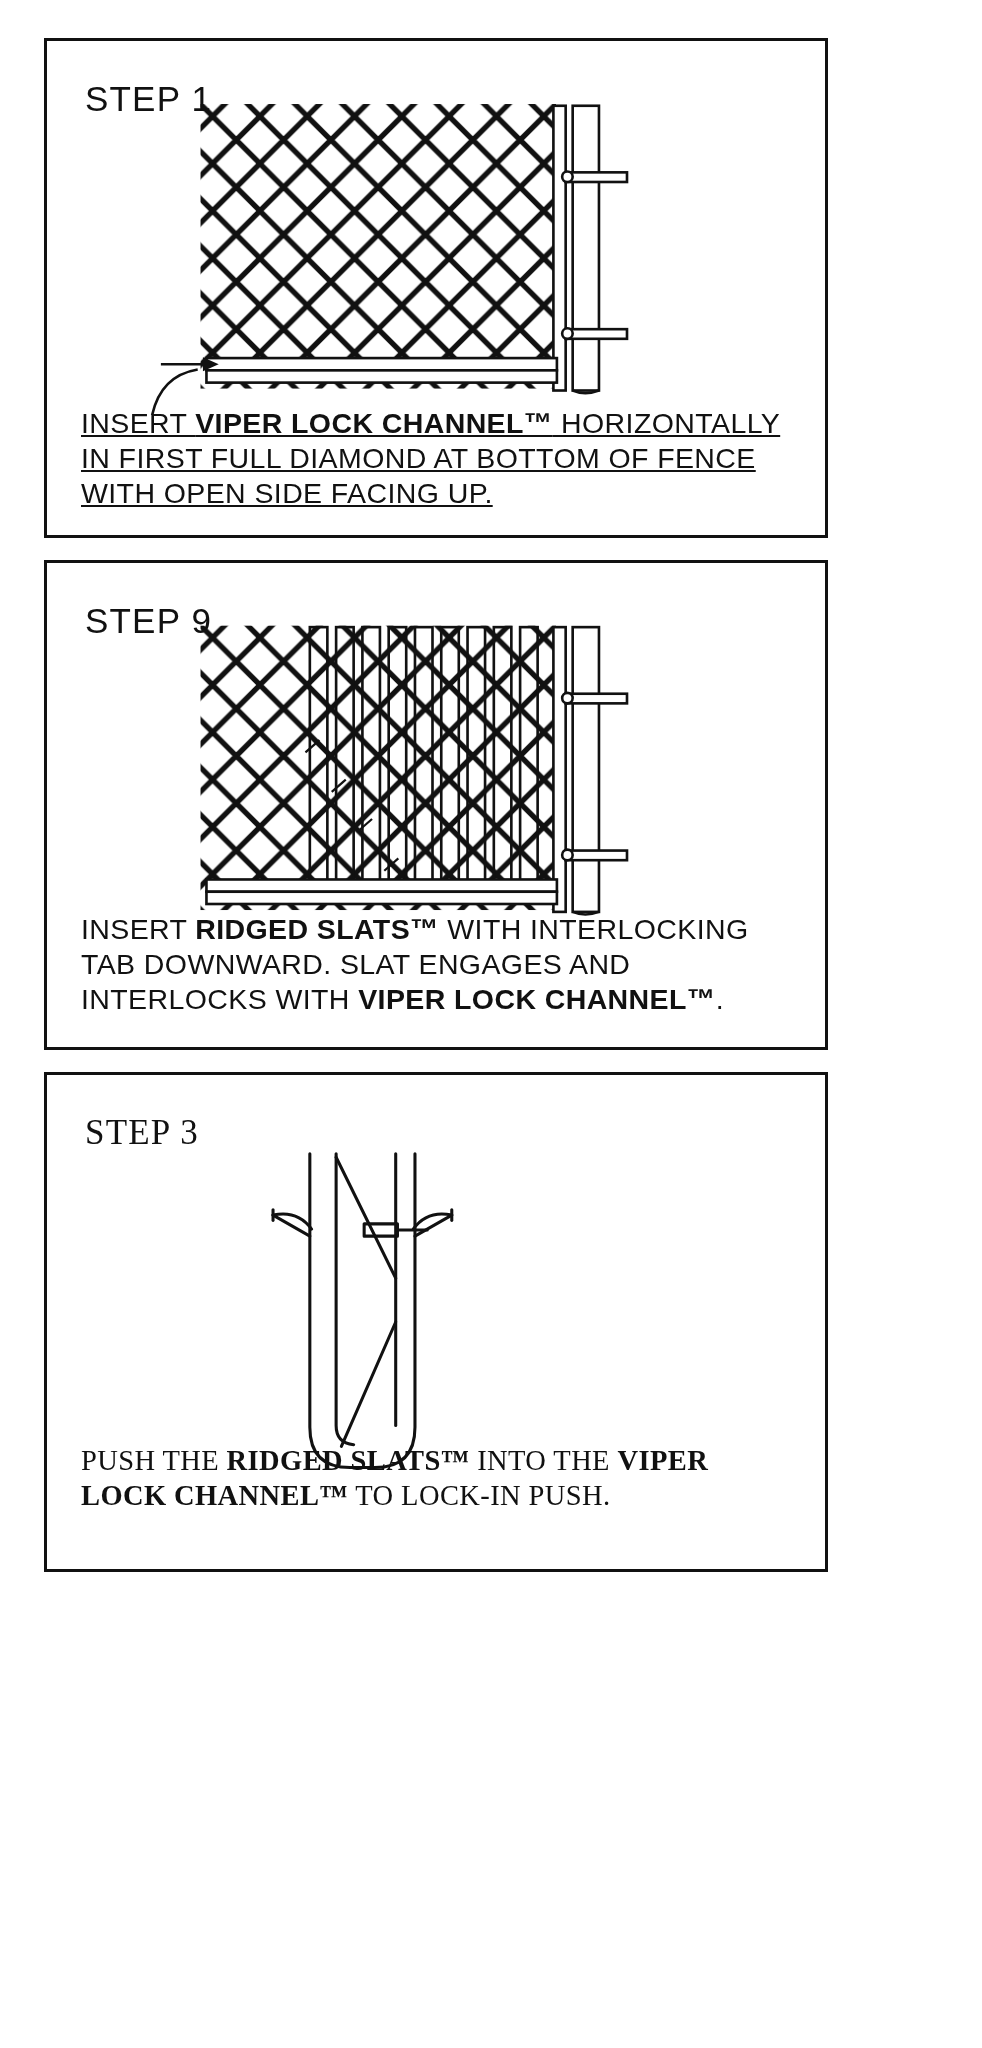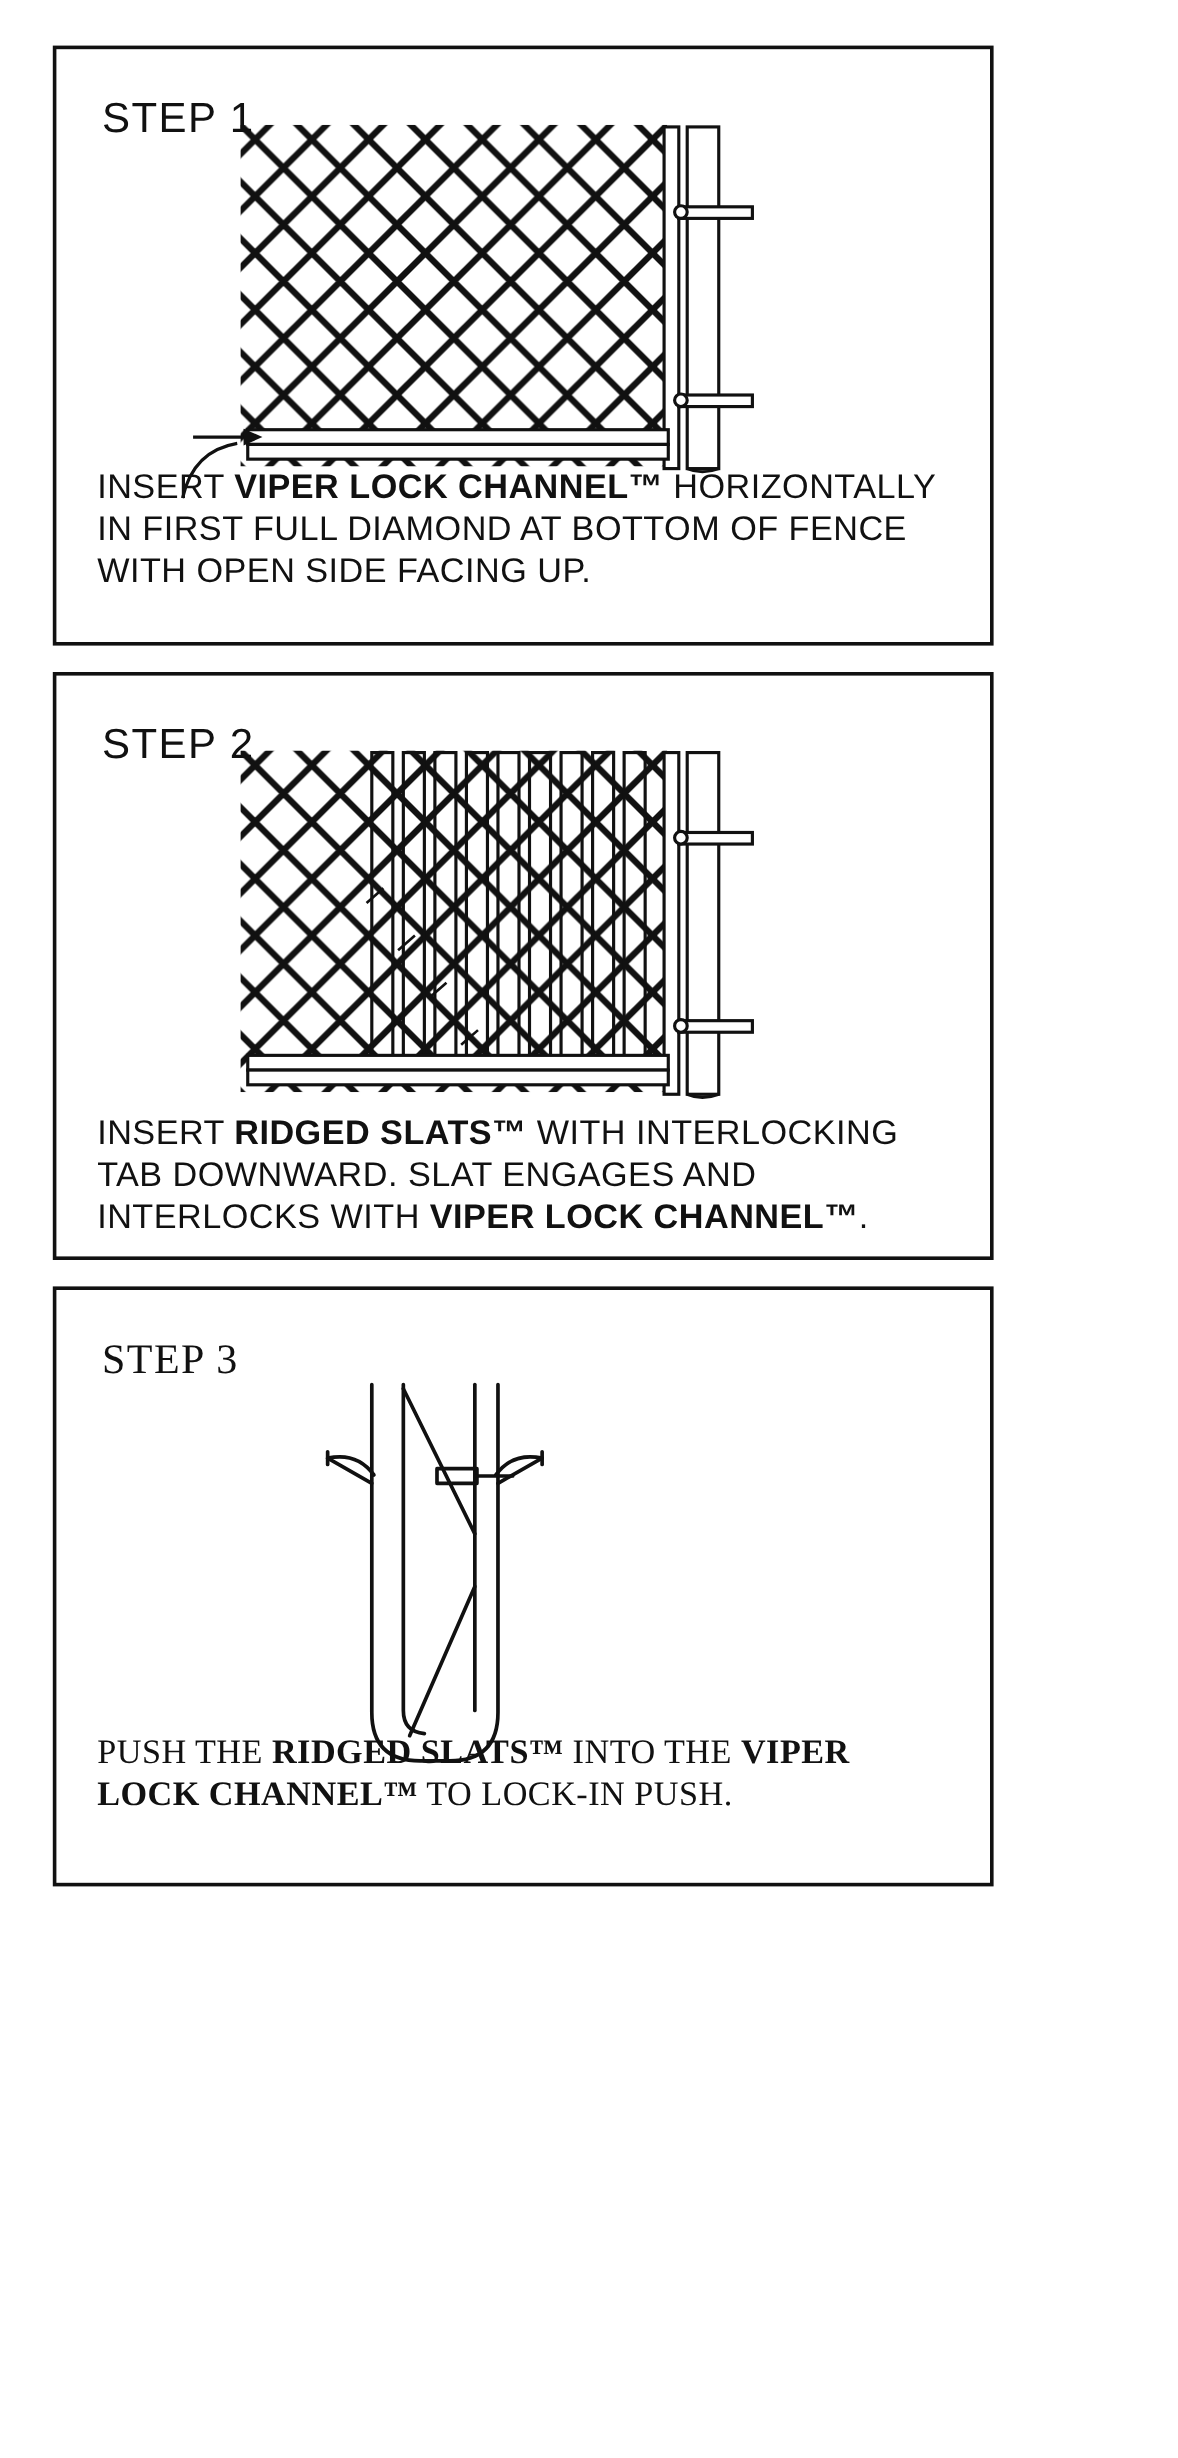--- a/index.html
+++ b/index.html
@@ -54,22 +54,22 @@
   .caption {
     position: absolute;
     left: 34px;
     right: 24px;
     font-size: 28.5px;
     line-height: 35px;
     letter-spacing: 0.4px;
     color: #111;
   }
   .caption b { font-weight: 700; }
-  .cap-1 { top: 348px; }
-  .cap-2 { top: 364px; }
+  .cap-1 { top: 365px; text-decoration: underline; }
+  .cap-2 { top: 349px; }
   .cap-3 { top: 368px; }
 </style>
 </head>
 <body>
 
 <div class="page">
 
   <div class="panel panel-1">
     <div class="step-label">STEP 1</div>
 
@@ -109,21 +109,21 @@
         <polygon points="178,329 196,337 178,345" fill="#111" stroke="none"></polygon>
       </g>
     </svg>
 
     <div class="caption cap-1">
       <span>INSERT </span><b>VIPER LOCK CHANNEL™</b><span> HORIZONTALLY IN FIRST FULL DIAMOND AT BOTTOM OF FENCE WITH OPEN SIDE FACING UP.</span>
     </div>
   </div>
 
   <div class="panel panel-2">
-    <div class="step-label">STEP 2</div>
+    <div class="step-label">STEP 9</div>
 
     <svg class="art" viewBox="0 0 888 490">
       <defs>
         <pattern id="mesh2" width="54" height="54" patternUnits="userSpaceOnUse">
           <path d="M0 27 L27 0 L54 27 L27 54 Z" fill="none" stroke="#111" stroke-width="6"></path>
         </pattern>
         <clipPath id="clipmesh2">
           <rect x="175" y="40" width="406" height="325"></rect>
         </clipPath>
       </defs>

